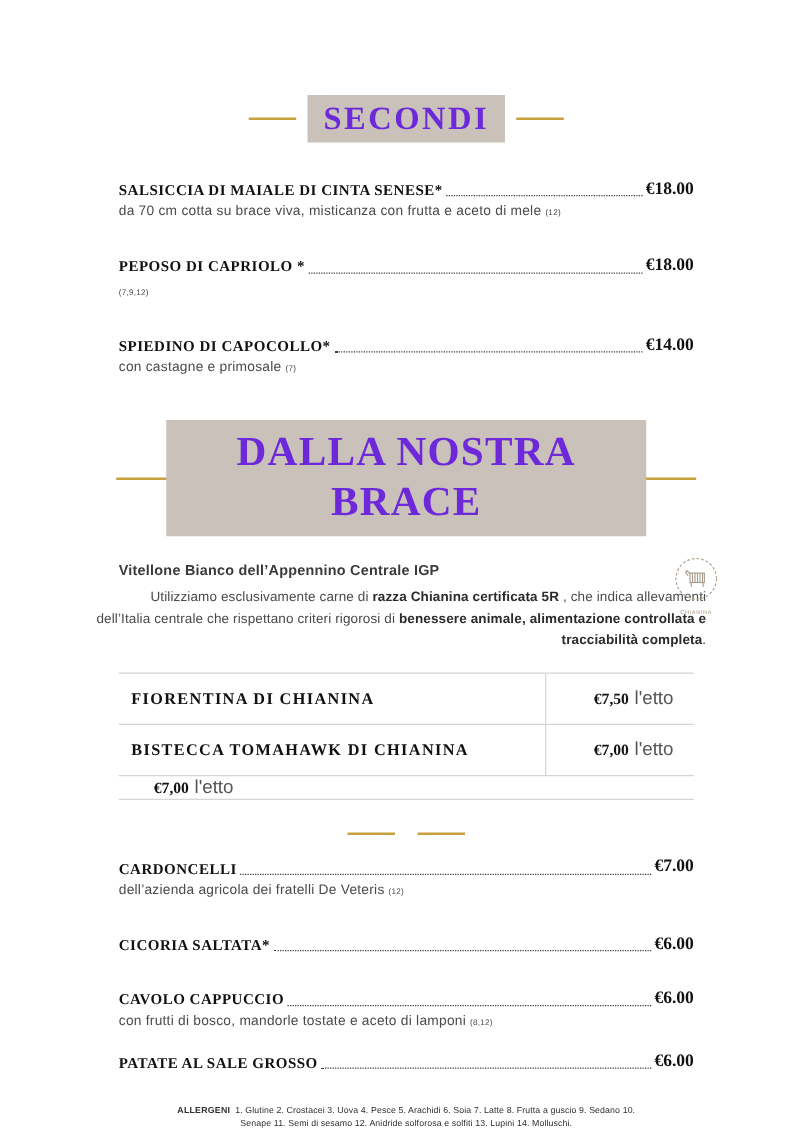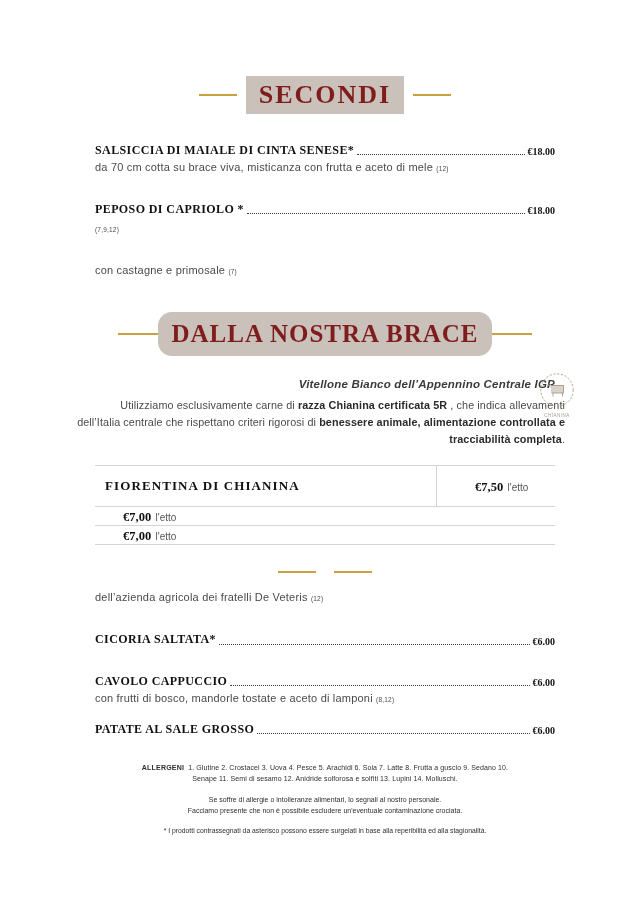--- a/index.html
+++ b/index.html
@@ -6,70 +6,70 @@
   .page{
     width:640px;height:906px;position:relative;overflow:hidden;background:#fff;
     font-family:"Liberation Sans",sans-serif;color:#222;
   }
   .content{padding:0 85px 0 95px;}
 
   
   .sec-header{display:flex;align-items:center;justify-content:center;}
   .gold-line{height:2px;background:#c7a23f;flex:0 0 auto;}
   .hdr-box{
-    background:#c9c1ba;color:#7f1d1d;text-align:center;
+    background:#c9c1ba;color:#6d28d9;text-align:center;
     font-family:"Liberation Serif",serif;font-weight:700;
   }
   .hdr-sm .gold-line{width:38px;margin:0 9px;}
   .hdr-sm .hdr-box{font-size:26px;letter-spacing:2px;padding:4px 13px;line-height:1.15;}
   .hdr-lg .gold-line{width:42px;margin:0 -2px;}
-  .hdr-lg .hdr-box{font-size:25px;letter-spacing:1px;padding:7px 14px;line-height:1.2;z-index:1;border-radius:14px;}
+  .hdr-lg .hdr-box{font-size:33px;letter-spacing:1px;padding:7px 14px;line-height:1.2;z-index:1;}
 
   
   .item{margin-top:30px;}
   .item-row{display:flex;align-items:flex-end;}
   .item-name{
     font-family:"Liberation Serif",serif;font-weight:700;font-size:12px;
     letter-spacing:.4px;color:#111;line-height:1.1;white-space:nowrap;
   }
   .leader{flex:1;border-bottom:1.6px dotted #3c3c3c;margin:0 3px 2px 3px;}
   .item-price{
-    font-family:"Liberation Serif",serif;font-weight:700;font-size:10px;
+    font-family:"Liberation Serif",serif;font-weight:700;font-size:14px;
     color:#111;line-height:1.1;white-space:nowrap;
   }
   .item-desc{font-size:11px;color:#4a4a4a;margin-top:4px;letter-spacing:.2px;}
   .note{font-size:6.5px;color:#4a4a4a;}
   .note-only{margin-top:6px;}
 
   
   .brace-intro-wrap{position:relative;margin-top:6px;}
   .chianina{position:absolute;right:-28px;top:-6px;width:52px;text-align:center;}
   .seal-label{font-size:4.5px;color:#a89b89;letter-spacing:.5px;margin-top:1px;}
   .brace-sub{
-    text-align:right;font-size:11.5px;font-weight:700;color:#3a3a3a;
-    margin-top:22px;letter-spacing:.2px;font-style:italic;
+    text-align:left;font-size:11.5px;font-weight:700;color:#3a3a3a;
+    margin-top:22px;letter-spacing:.2px;
   }
   .brace-intro{
     text-align:right;font-size:10.8px;color:#4a4a4a;line-height:1.55;
     margin:7px -10px 0 -20px;letter-spacing:.1px;
   }
   .brace-intro b{color:#2b2b2b;}
 
   
   .btable{margin-top:18px;border-top:1px solid #d8d4cf;border-bottom:1px solid #d8d4cf;}
   .brow{display:flex;align-items:center;border-bottom:1px solid #d8d4cf;gap:10px;}
   .brow:last-child{border-bottom:none;}
   .bname{
     flex:1;border-right:1px solid #d8d4cf;padding:12px 8px 12px 10px;
     font-family:"Liberation Serif",serif;font-weight:700;font-size:13px;
     letter-spacing:1.1px;color:#111;
   }
   .bprice{width:108px;padding-left:28px;box-sizing:border-box;white-space:nowrap;}
   .bprice .amount{font-family:"Liberation Serif",serif;font-weight:700;font-size:12.5px;color:#111;}
-  .bprice .unit{font-size:10px;color:#555;}
+  .bprice .unit{font-size:15px;color:#555;}
 
   
   .footer{margin-top:26px;text-align:center;color:#2e2e2e;}
   .allergens{font-size:7px;line-height:1.6;margin:0 38px;letter-spacing:.1px;}
   .allergens b{letter-spacing:.2px;}
   .notice{font-size:7px;line-height:1.55;margin-top:11px;}
   .legal{font-size:6.8px;line-height:1.5;margin-top:9px;}
   .legal p{margin:0;}
 
   
@@ -109,20 +109,25 @@
           <span class="item-name">PEPOSO DI CAPRIOLO *</span>
           <span class="leader"></span>
           <span class="item-price">€18.00</span>
         </div>
         <div class="item-desc note-only">
           <span class="note">(7,9,12)</span>
         </div>
       </div>
 
       <div class="item">
+        <div class="item-row">
+          <span class="item-name">SPIEDINO DI CAPOCOLLO*</span>
+          <span class="leader"></span>
+          <span class="item-price">€14.00</span>
+        </div>
         <div class="item-desc">
           <span>con castagne e primosale</span>
           <span class="note">(7)</span>
         </div>
       </div>
     </div>
 
     <div class="sec-header hdr-lg hdr-brace">
       <span class="gold-line"></span>
       <span class="hdr-box">DALLA NOSTRA BRACE</span>
@@ -154,40 +159,46 @@
 
     <div class="btable">
       <div class="brow">
         <div class="bname">FIORENTINA DI CHIANINA</div>
         <div class="bprice">
           <span class="amount">€7,50</span>
           <span class="unit">l'etto</span>
         </div>
       </div>
       <div class="brow">
+        <div class="bname">BISTECCA TOMAHAWK DI CHIANINA</div>
         <div class="bprice">
           <span class="amount">€7,00</span>
           <span class="unit">l'etto</span>
         </div>
       </div>
       <div class="brow">
         <div class="bprice">
           <span class="amount">€7,00</span>
           <span class="unit">l'etto</span>
         </div>
       </div>
     </div>
 
     <div class="sec-header hdr-sm hdr-contorni">
       <span class="gold-line"></span>
       <span class="gold-line"></span>
     </div>
 
     <div class="sec-contorni-items">
       <div class="item" style="margin-top:18px;">
+        <div class="item-row">
+          <span class="item-name">CARDONCELLI</span>
+          <span class="leader"></span>
+          <span class="item-price">€7.00</span>
+        </div>
         <div class="item-desc">
           <span>dell’azienda agricola dei fratelli De Veteris</span>
           <span class="note">(12)</span>
         </div>
       </div>
 
       <div class="item">
         <div class="item-row">
           <span class="item-name">CICORIA SALTATA*</span>
           <span class="leader"></span>

